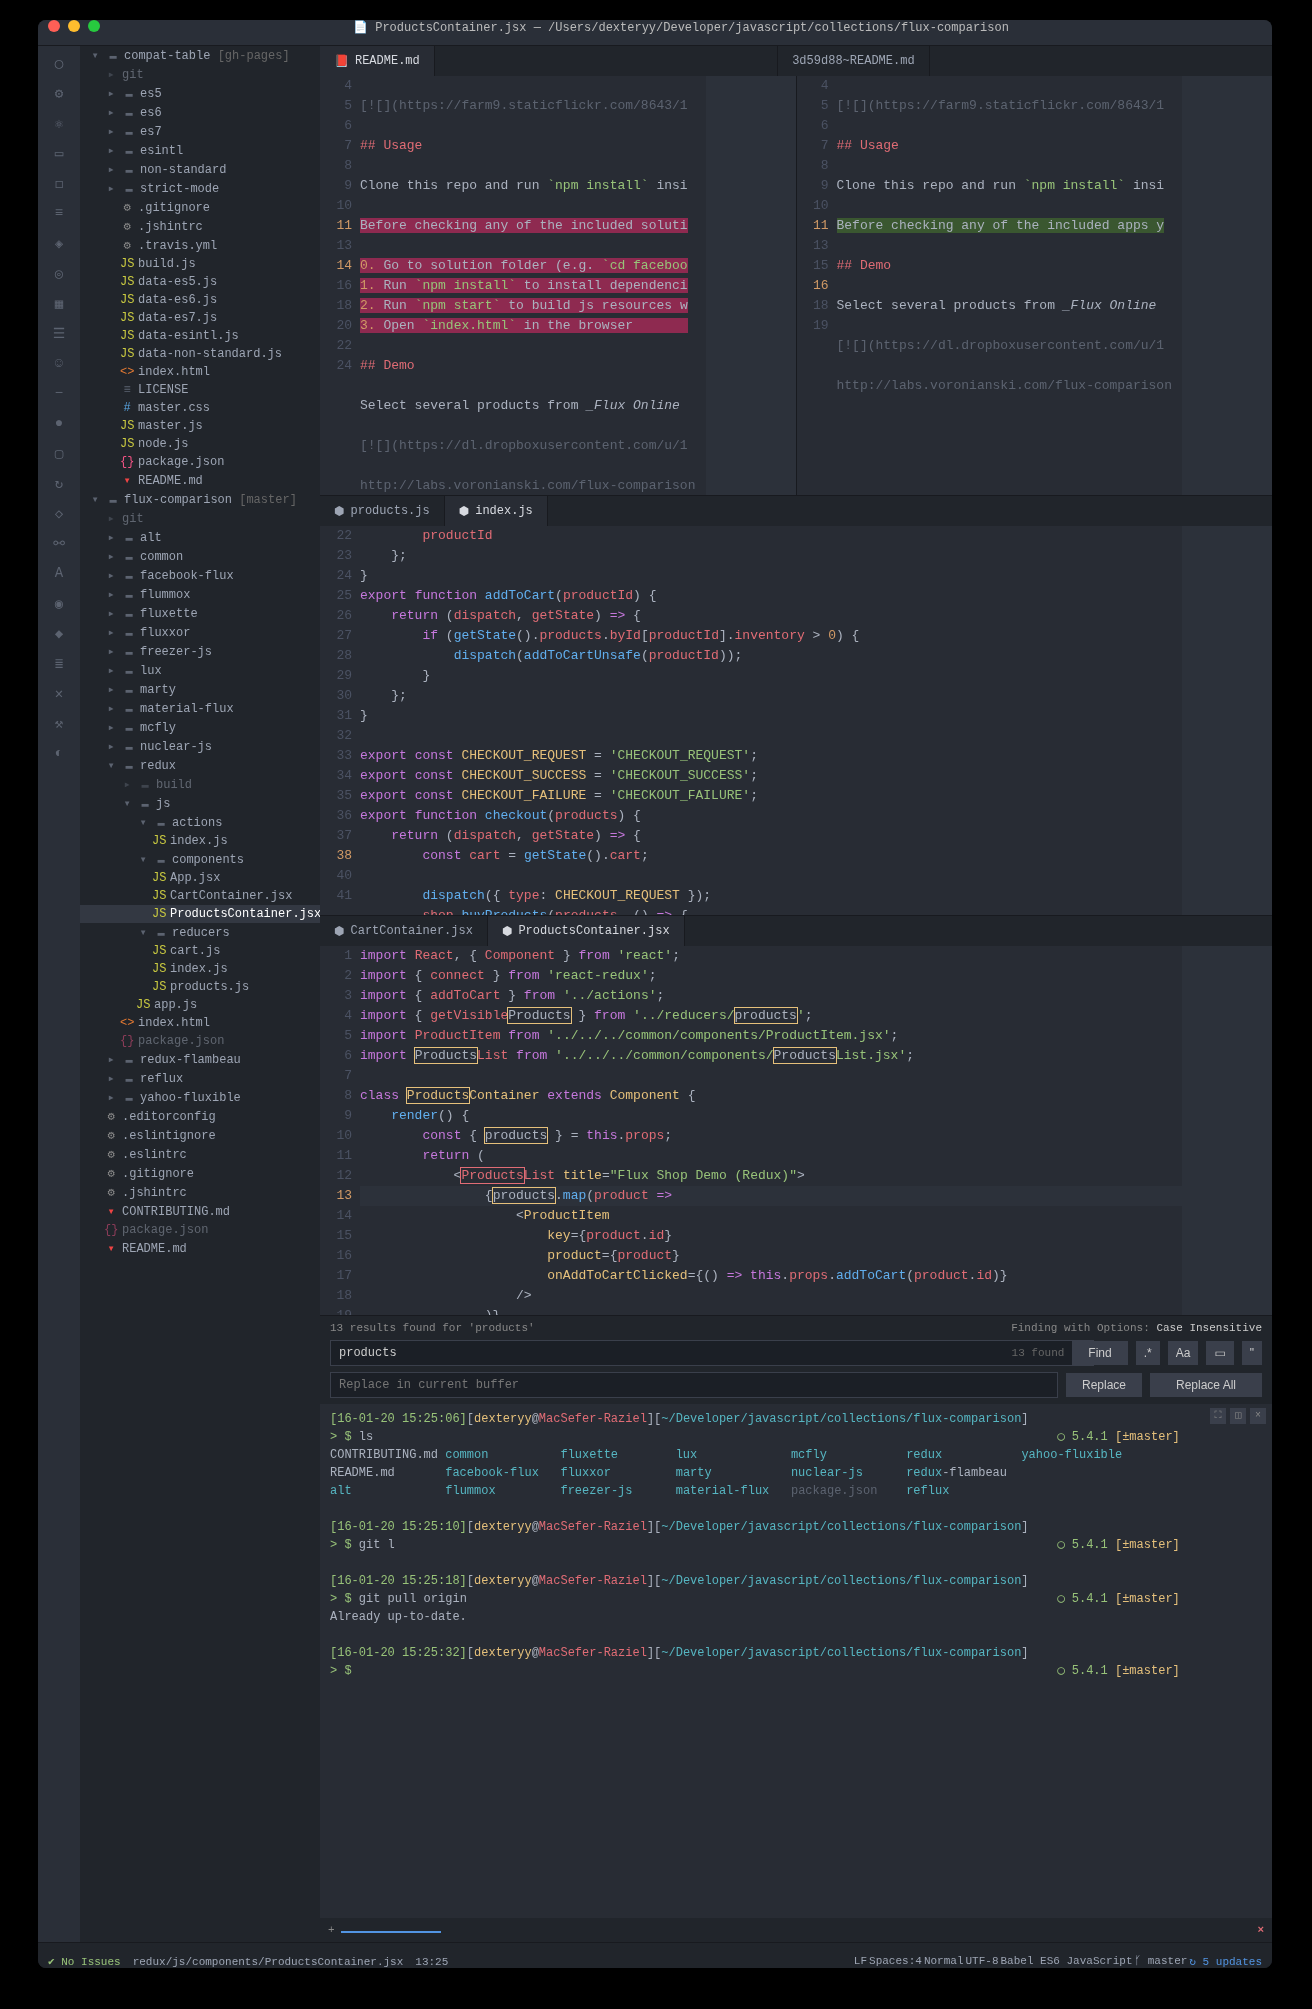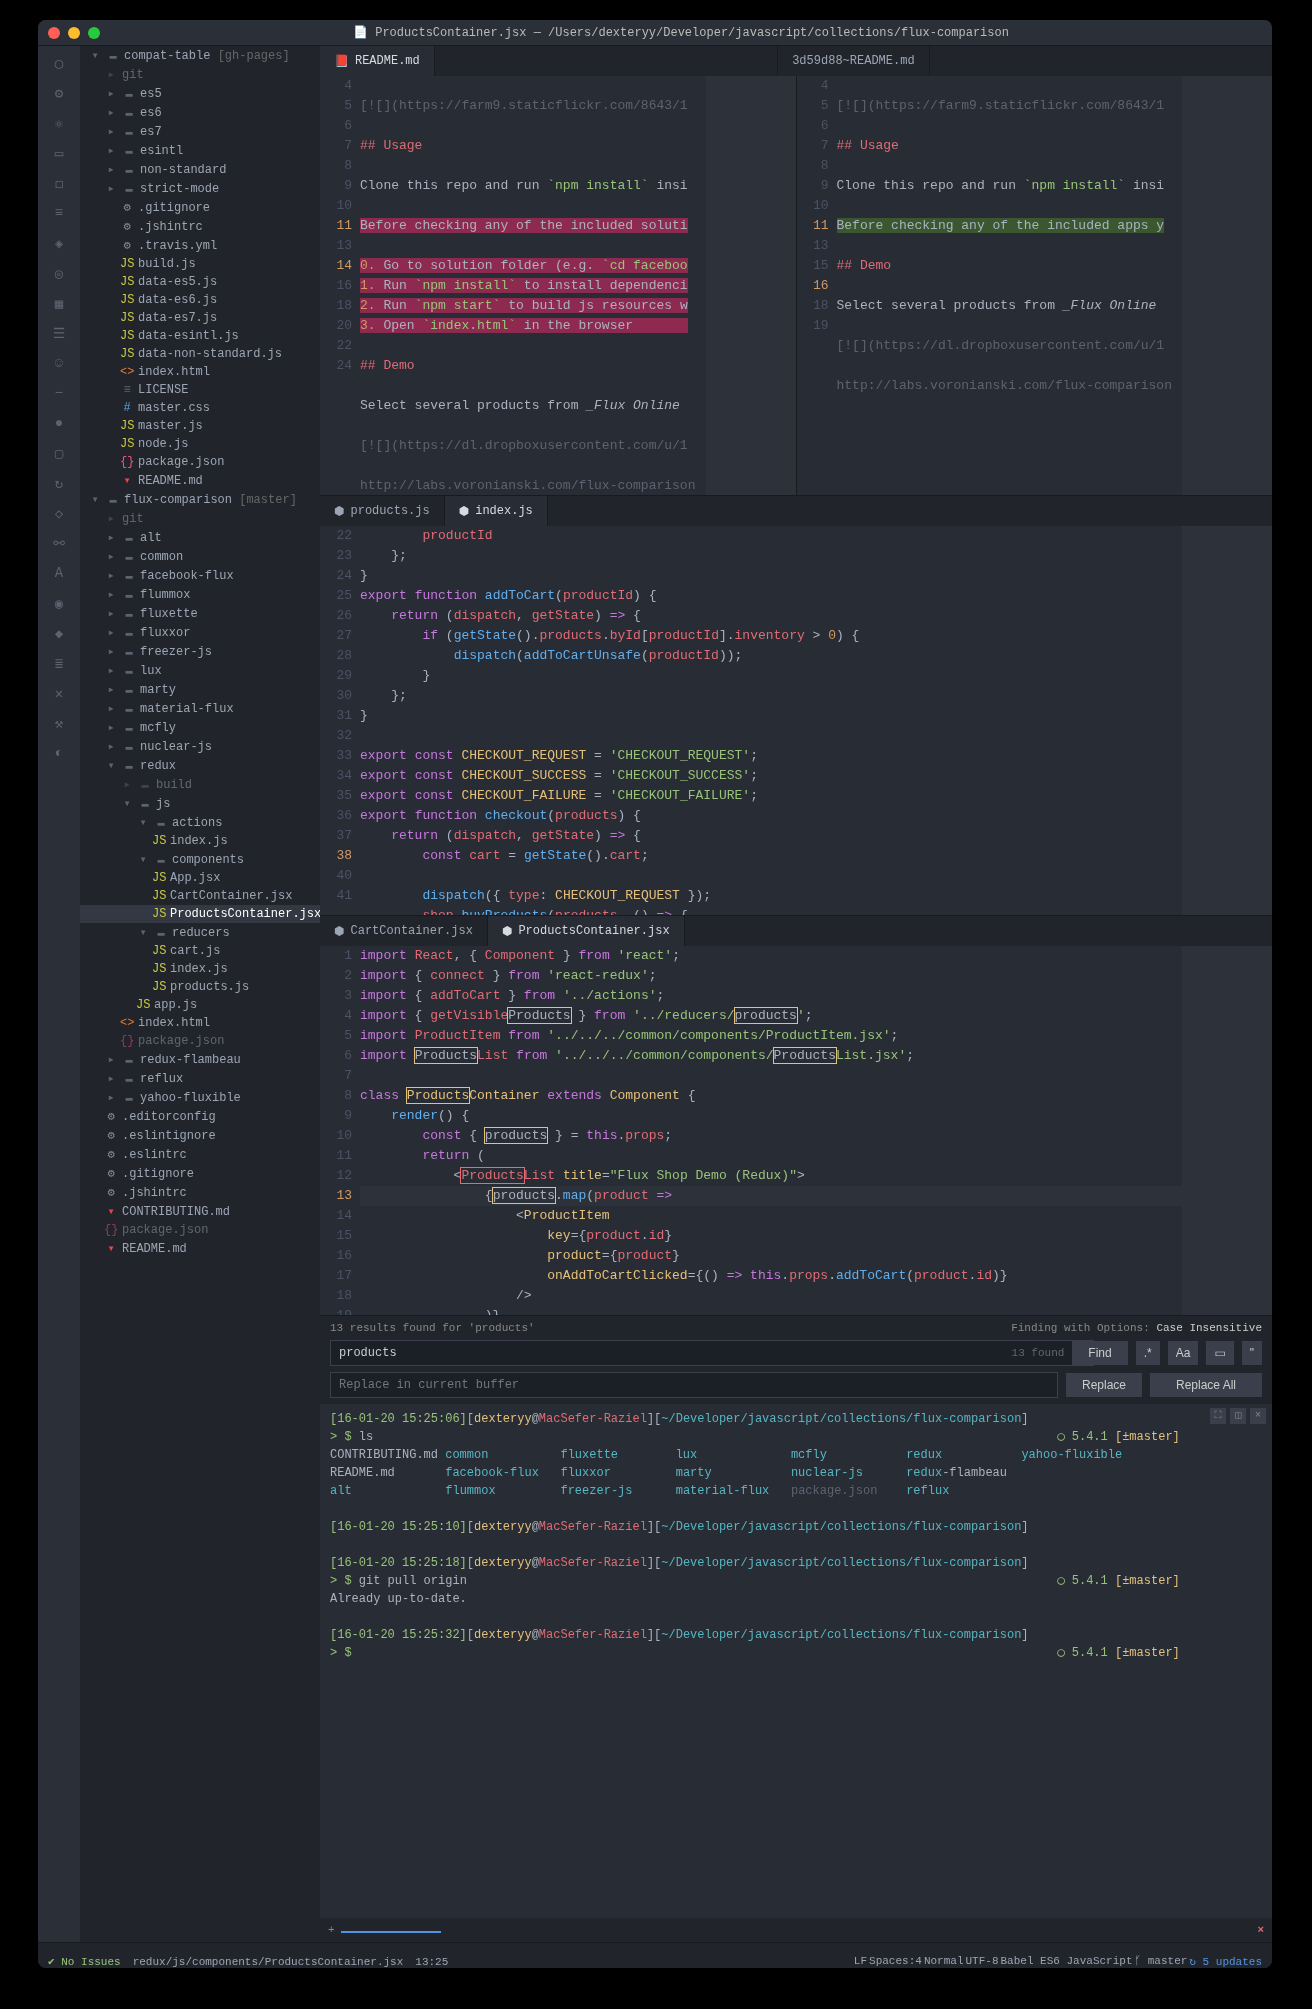--- a/index.html
+++ b/index.html
@@ -21,21 +21,20 @@
   background: #21252b;
   border-radius: 8px;
   overflow: hidden;
   display: flex;
   flex-direction: column;
 }
 .titlebar {
   height: 26px;
   background: #2a2f38;
   display: flex;
-  align-items: center;
   padding: 0 10px;
   border-bottom: 1px solid #181a1f;
 }
 .traffic {
   display: flex;
   gap: 8px;
 }
 .traffic span {
   width: 12px; height: 12px; border-radius: 50%;
 }
@@ -711,20 +710,21 @@
           <span>×</span>
         </div>
         <div id="termbody">
             <div style="white-space: pre;"><span class="t-green">[16-01-20 15:25:06]</span>[<span class="t-yellow">dexteryy</span>@<span class="t-red">MacSefer-Raziel</span>][<span class="t-cyan">~/Developer/javascript/collections/flux-comparison</span>]</div>
             <div style="white-space: pre;"><span class="t-green">&gt; $</span> ls                                                                                               <span class="t-green">◯ 5.4.1</span> <span class="t-yellow">[±master]</span></div>
             <div style="white-space: pre;">CONTRIBUTING.md <span class="t-cyan">common</span>          <span class="t-cyan">fluxette</span>        <span class="t-cyan">lux</span>             <span class="t-cyan">mcfly</span>           <span class="t-cyan">redux</span>           <span class="t-cyan">yahoo-fluxible</span></div>
             <div style="white-space: pre;">README.md       <span class="t-cyan">facebook-flux</span>   <span class="t-cyan">fluxxor</span>         <span class="t-cyan">marty</span>           <span class="t-cyan">nuclear-js</span>      <span class="t-cyan">redux</span>-flambeau</div>
             <div style="white-space: pre;"><span class="t-cyan">alt</span>             <span class="t-cyan">flummox</span>         <span class="t-cyan">freezer-js</span>      <span class="t-cyan">material-flux</span>   <span class="t-grey">package.json</span>    <span class="t-cyan">reflux</span></div>
             <div style="white-space: pre;">&nbsp;</div>
             <div style="white-space: pre;"><span class="t-green">[16-01-20 15:25:10]</span>[<span class="t-yellow">dexteryy</span>@<span class="t-red">MacSefer-Raziel</span>][<span class="t-cyan">~/Developer/javascript/collections/flux-comparison</span>]</div>
+            <div style="white-space: pre;"><span class="t-green">&gt; $</span> git l                                                                                            <span class="t-green">◯ 5.4.1</span> <span class="t-yellow">[±master]</span></div>
             <div style="white-space: pre;">&nbsp;</div>
             <div style="white-space: pre;"><span class="t-green">[16-01-20 15:25:18]</span>[<span class="t-yellow">dexteryy</span>@<span class="t-red">MacSefer-Raziel</span>][<span class="t-cyan">~/Developer/javascript/collections/flux-comparison</span>]</div>
             <div style="white-space: pre;"><span class="t-green">&gt; $</span> git pull origin                                                                                  <span class="t-green">◯ 5.4.1</span> <span class="t-yellow">[±master]</span></div>
             <div style="white-space: pre;">Already up-to-date.</div>
             <div style="white-space: pre;">&nbsp;</div>
             <div style="white-space: pre;"><span class="t-green">[16-01-20 15:25:32]</span>[<span class="t-yellow">dexteryy</span>@<span class="t-red">MacSefer-Raziel</span>][<span class="t-cyan">~/Developer/javascript/collections/flux-comparison</span>]</div>
             <div style="white-space: pre;"><span class="t-green">&gt; $</span>                                                                                                  <span class="t-green">◯ 5.4.1</span> <span class="t-yellow">[±master]</span></div>
           </div>
       </div>
 

